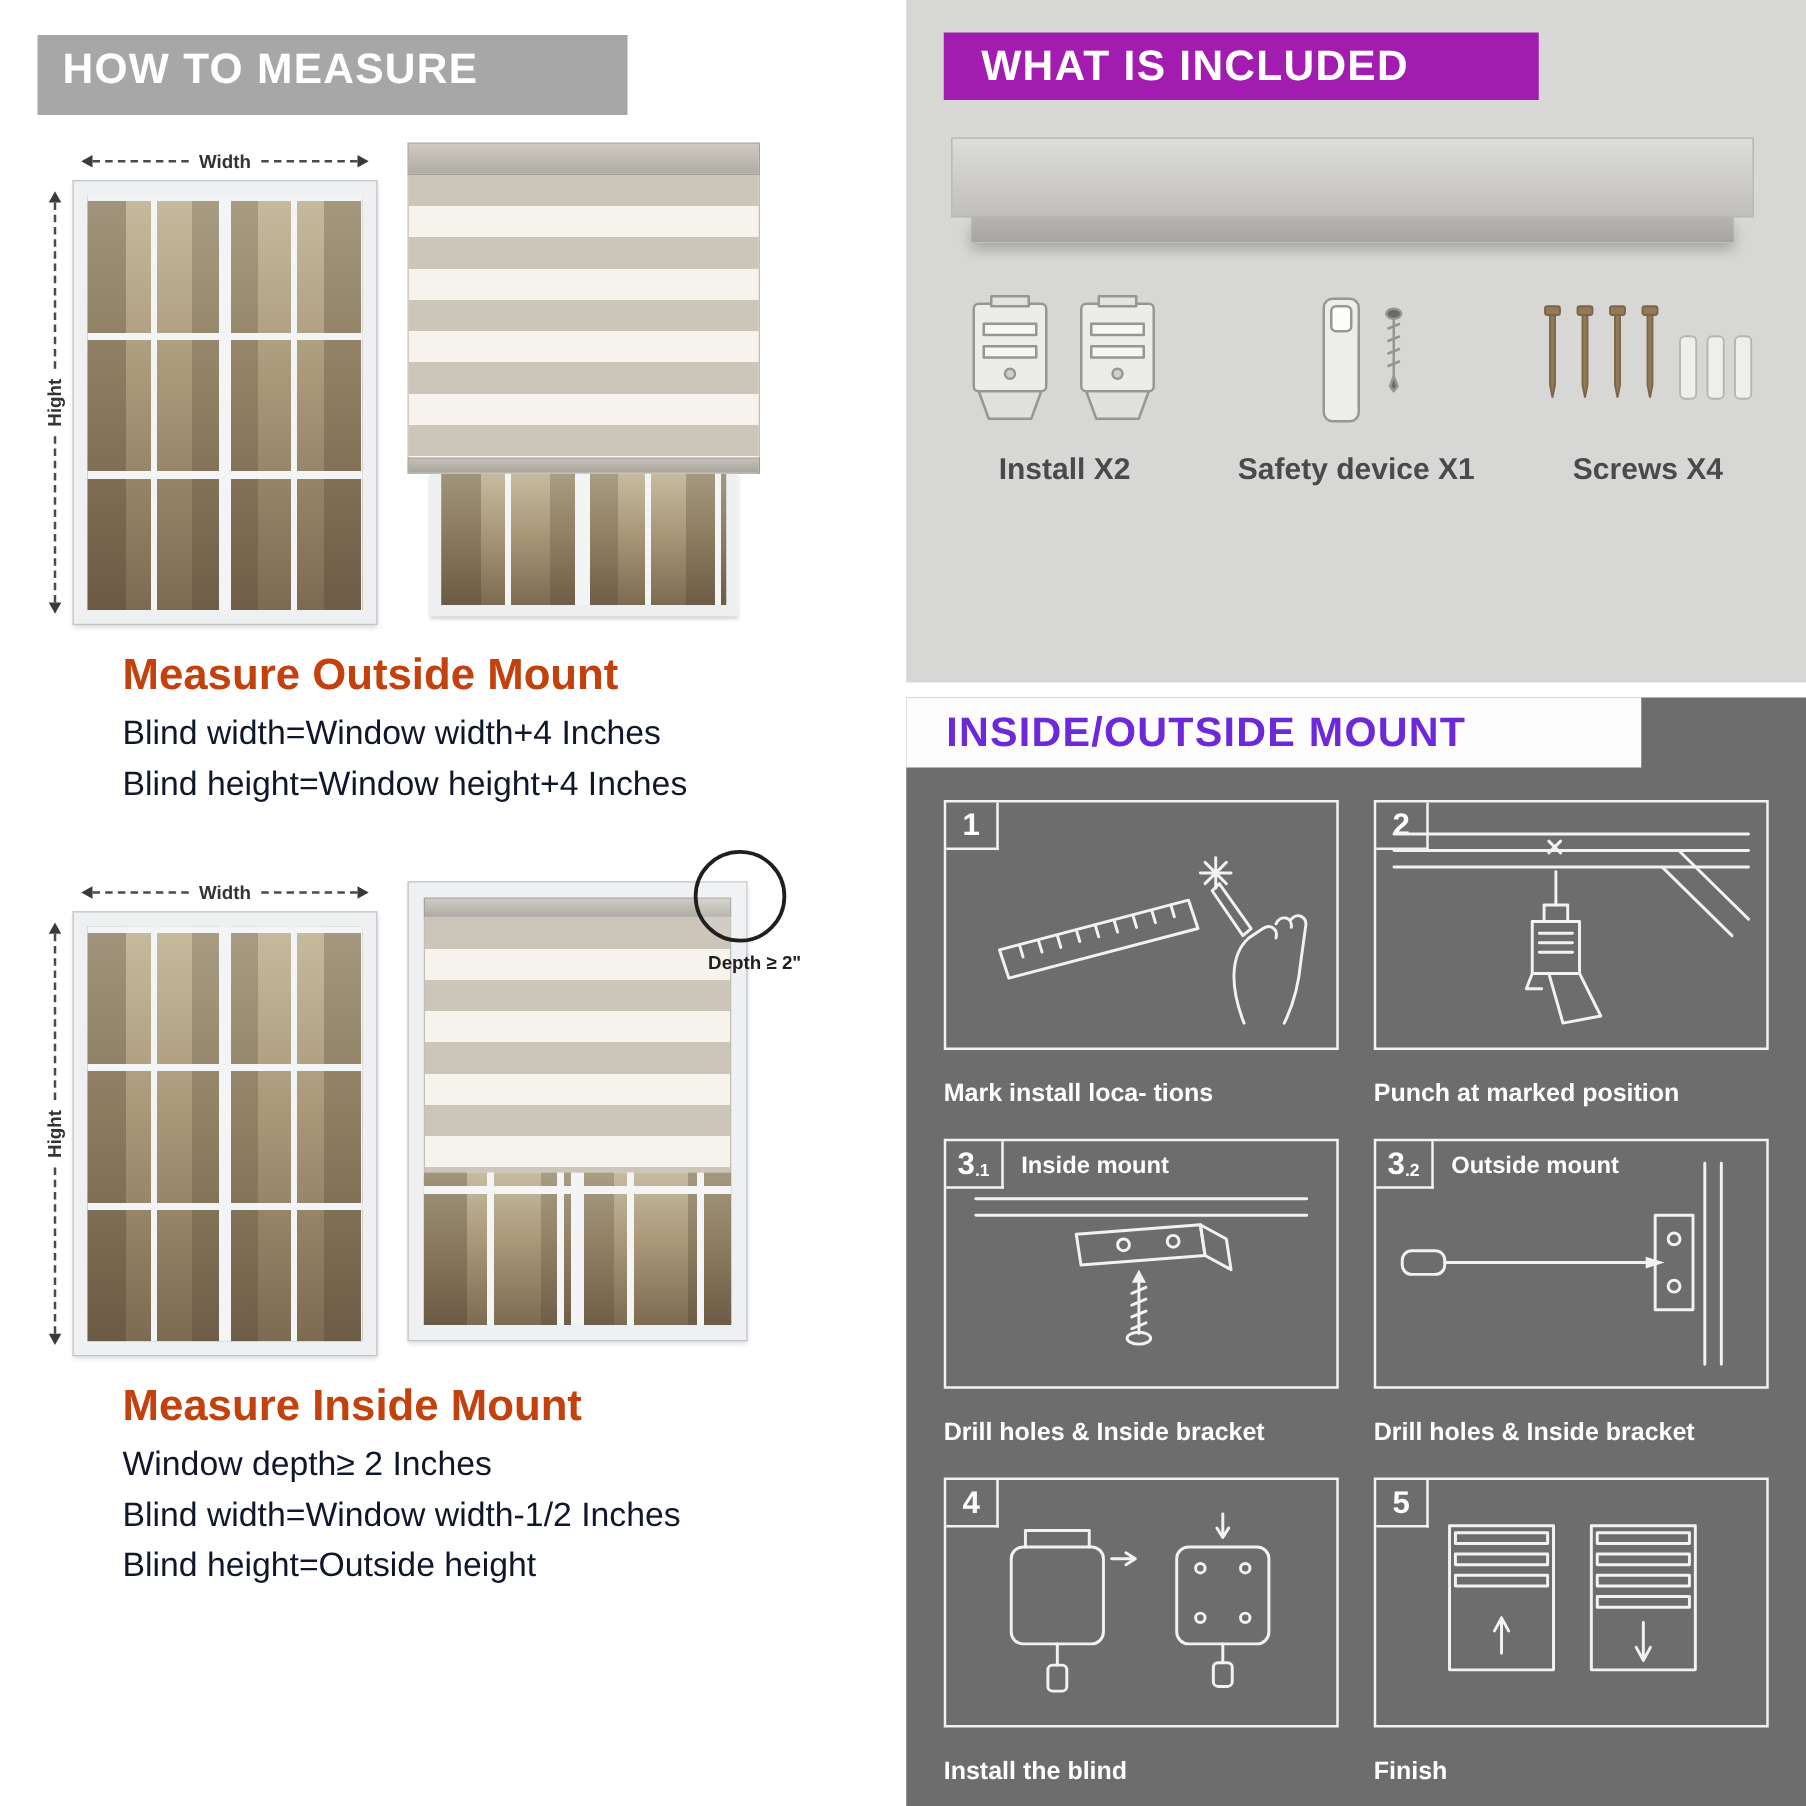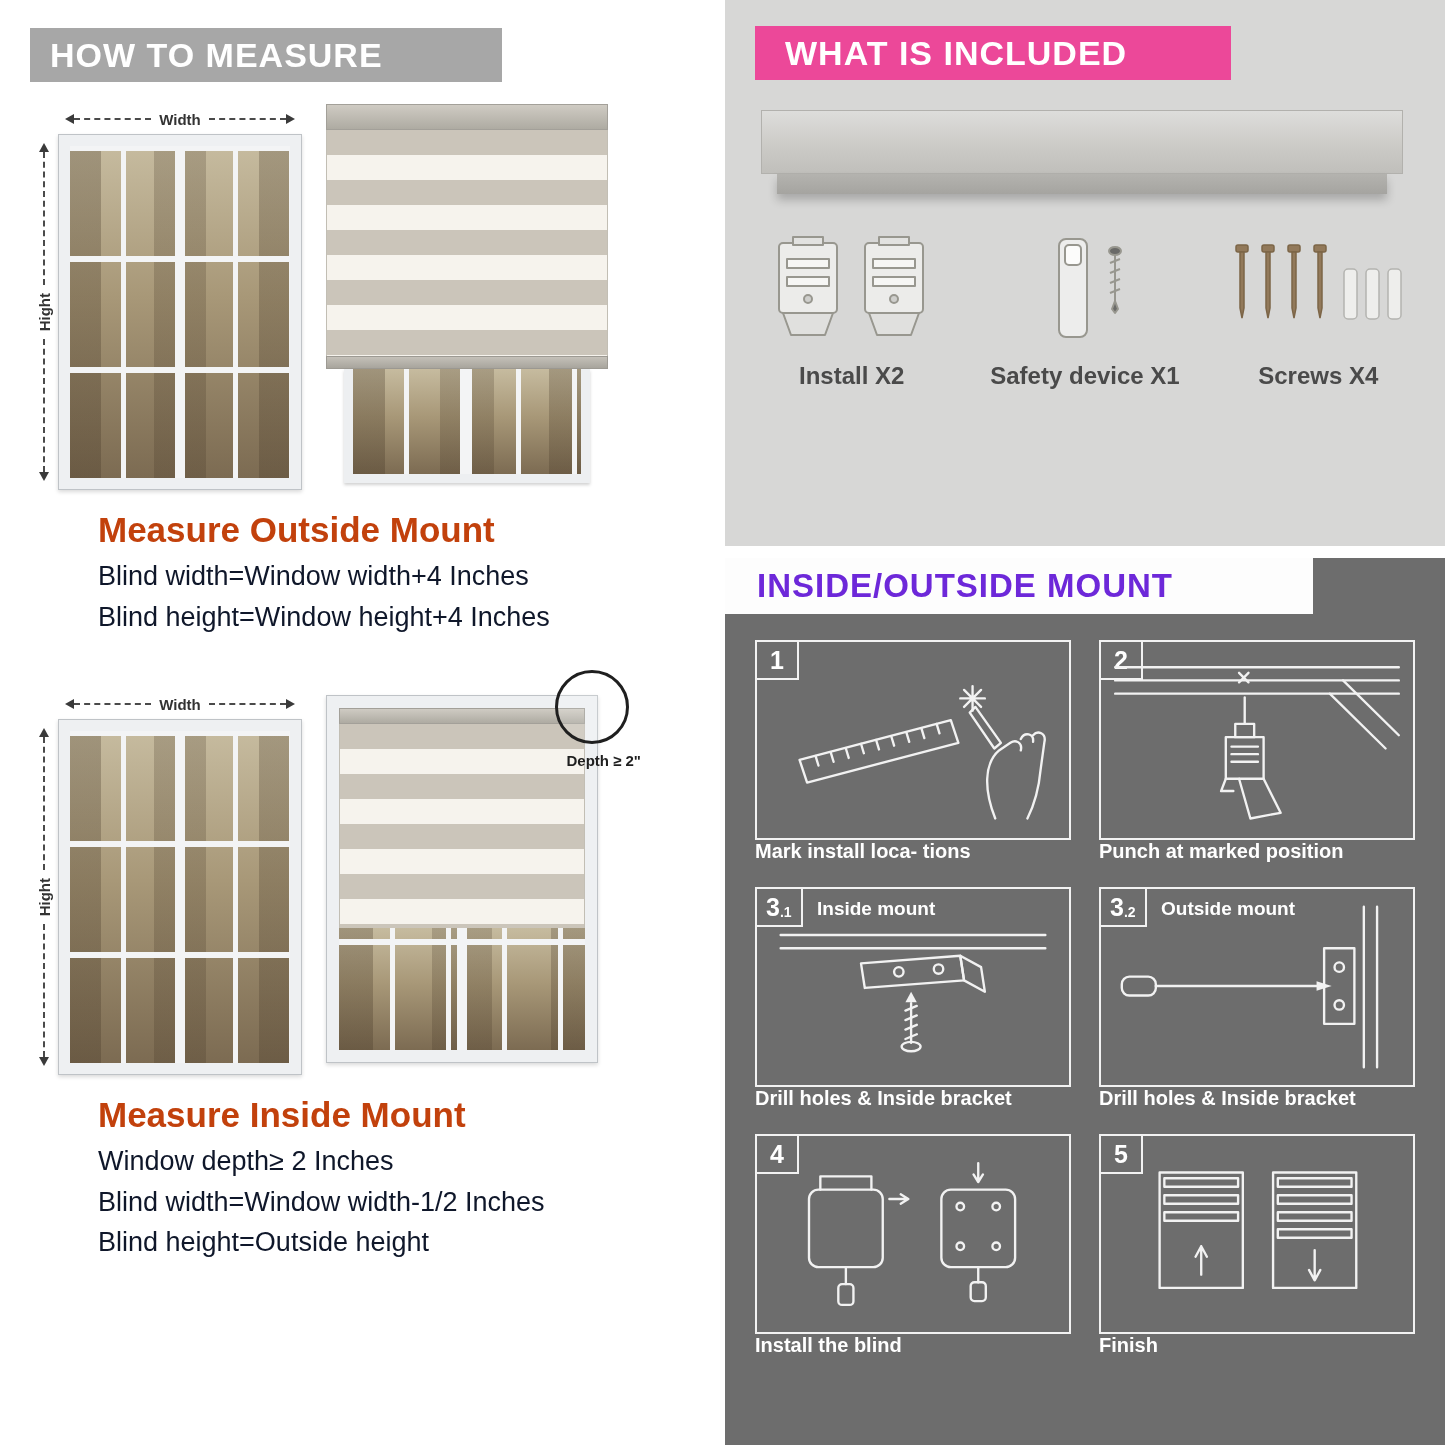--- a/index.html
+++ b/index.html
@@ -2,21 +2,21 @@
 <html><head>
 <meta charset="utf-8">
 <style>
   * { margin:0; padding:0; box-sizing:border-box; }
   html,body { background:#fff; }
   body { font-family:"Liberation Sans", sans-serif; }
   .page { position:relative; width:1445px; height:1445px; background:#fff; overflow:hidden; }
 
   
   .left-col { position:absolute; left:30px; top:28px; width:660px; }
-  .howto-bar { width:472px; height:54px; background:#a7a7a7; color:#fff;
+  .howto-bar { width:472px; height:64px; background:#a7a7a7; color:#fff;
     font-size:34px; font-weight:bold; letter-spacing:1px; line-height:54px; padding-left:20px; }
 
   .fig-row { display:flex; gap:24px; margin-top:22px; align-items:flex-start; }
 
   
   .winfig { display:grid; grid-template-columns:28px 244px; grid-template-rows:30px 356px; }
   .h-arrow { grid-column:2; grid-row:1; display:flex; align-items:center; padding:0 2px; }
   .h-arrow .line { flex:1; border-top:2px dashed #4a4a4a; }
   .tri-l { width:0; height:0; border:5px solid transparent; border-right:9px solid #3a3a3a; }
   .tri-r { width:0; height:0; border:5px solid transparent; border-left:9px solid #3a3a3a; }
@@ -62,21 +62,21 @@
   .measure-line { margin-left:68px; font-size:27px; font-weight:normal; color:#0f172a; line-height:1.5; }
 
   .fig-row.second { margin-top:52px; }
 
   .warning { display:flex; align-items:center; gap:22px; margin:34px 0 0 80px; }
   .warning svg { flex:none; }
   .warning-text { width:440px; font-size:19px; font-weight:600; color:#9c9c9c; line-height:1.45; }
 
   
   .included { position:absolute; left:725px; top:0; width:720px; height:546px; background:#d7d7d6; }
-  .included-bar { margin:26px 0 0 30px; width:476px; height:54px; background:#ec4899; color:#fff;
+  .included-bar { margin:26px 0 0 30px; width:476px; height:54px; background:#a21caf; color:#fff;
     font-size:34px; font-weight:bold; letter-spacing:1px; line-height:54px; padding-left:30px; }
   .blind-x1 { margin-top:56px; text-align:center; font-size:28px; font-weight:bold; color:#4a4a4a; }
   .headrail { margin:30px 42px 0 36px; height:64px;
     background:linear-gradient(180deg,#dddddb 0%,#cccbc7 55%,#c0bfbb 100%);
     border:1px solid #b2b1ad; }
   .headrail-lip { margin:0 58px 0 52px; height:20px;
     background:linear-gradient(180deg,#b4b3af,#a5a4a0); box-shadow:0 6px 10px rgba(0,0,0,.22); }
   .items-row { display:flex; margin-top:40px; padding:0 10px; }
   .item { flex:1; display:flex; flex-direction:column; align-items:center; }
   .item-art { height:112px; display:flex; align-items:center; justify-content:center; }
@@ -90,21 +90,21 @@
     margin:26px 30px 0 30px; }
   .panel { position:relative; height:200px; border:2px solid #f2f2f2; }
   .stepnum { position:absolute; top:0; left:0; min-width:42px; height:38px; padding:0 9px;
     border-right:2px solid #f2f2f2; border-bottom:2px solid #f2f2f2;
     color:#fff; font-size:25px; font-weight:bold; display:flex; align-items:center; justify-content:center; }
   .stepnum .sub { font-size:14px; margin-top:10px; }
   .steptitle { position:absolute; top:9px; left:60px; color:#fff; font-size:19px; font-weight:bold; }
   .art { position:absolute; inset:0; width:100%; height:100%; }
   .art path, .art rect, .art circle, .art ellipse { fill:none; stroke:#f2f2f2; stroke-width:2.5; stroke-linecap:round; stroke-linejoin:round; }
   .art .fill { fill:#f2f2f2; stroke:none; }
-  .caption { margin-top:0; color:#fff; font-size:20px; font-weight:bold; }
+  .caption { margin-top:24px; color:#fff; font-size:20px; font-weight:bold; }
 
   
   .gray-art path, .gray-art rect, .gray-art circle, .gray-art ellipse
     { stroke:#98978f; stroke-width:2; stroke-linejoin:round; }
 </style>
 </head>
 <body>
 
 <div class="page">
 

